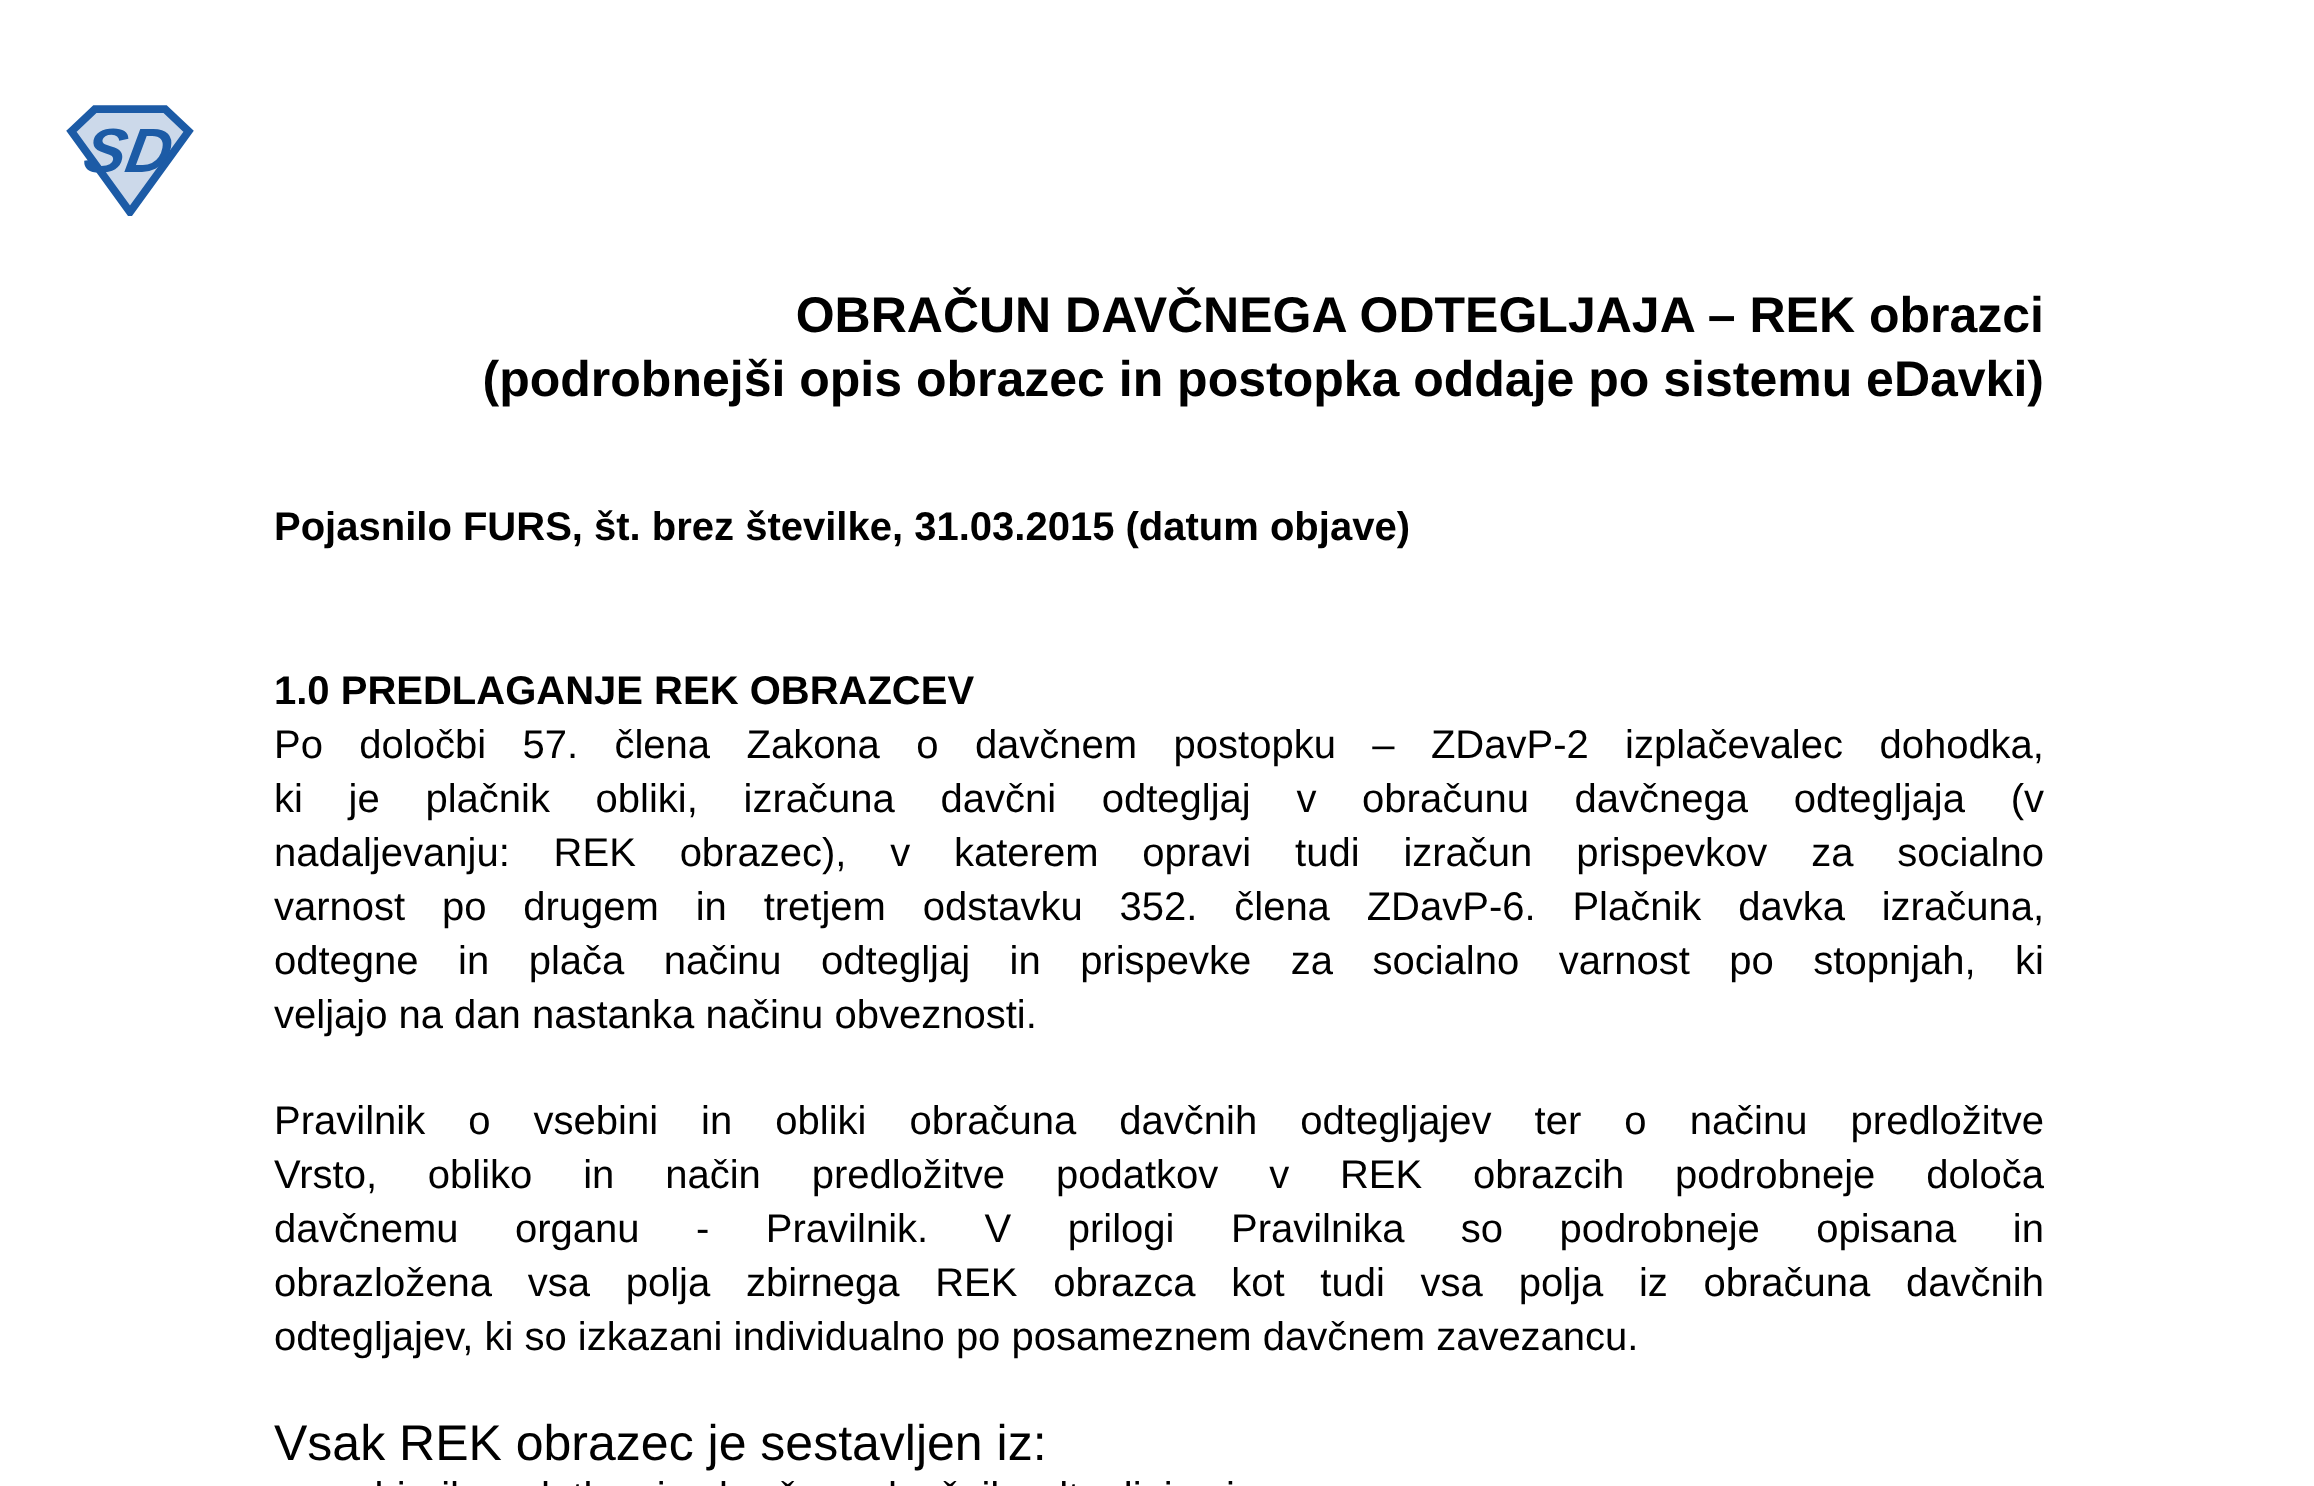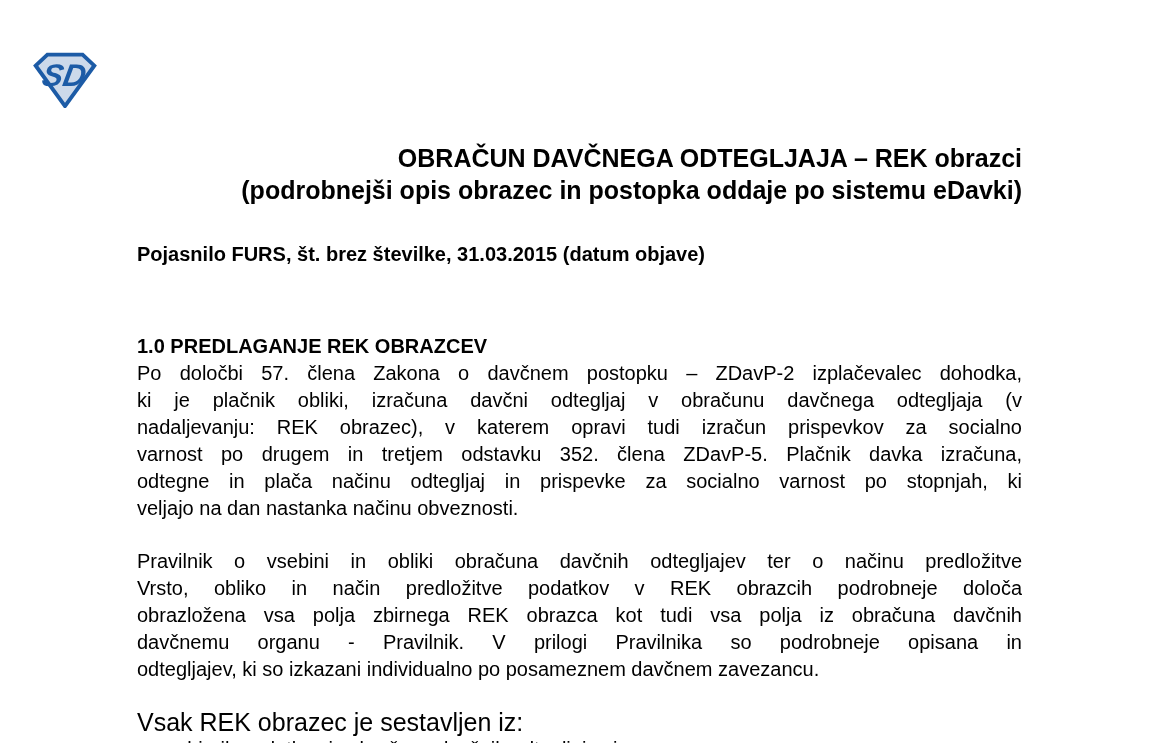--- a/index.html
+++ b/index.html
@@ -33,21 +33,21 @@
     width: 885px;
   }
   .doc-title {
     top: 142px;
     text-align: right;
     font-weight: bold;
     font-size: 25px;
     line-height: 32px;
   }
   .doc-subtitle {
-    top: 241px;
+    top: 251px;
     font-weight: bold;
     font-size: 20px;
     line-height: 27px;
   }
   .block-1 { top: 333px; }
   .block-2 { top: 548px; }
   .block-3 { top: 709px; }
   .sec-heading {
     font-weight: bold;
     font-size: 20px;
@@ -99,30 +99,30 @@
     <div>(podrobnejši opis obrazec in postopka oddaje po sistemu eDavki)</div>
   </div>
 
   <div class="content-abs doc-subtitle">Pojasnilo FURS, št. brez številke, 31.03.2015 (datum objave)</div>
 
   <div class="content-abs block-1">
     <div class="sec-heading">1.0 PREDLAGANJE REK OBRAZCEV</div>
     <div class="jline">Po določbi 57. člena Zakona o davčnem postopku – ZDavP-2 izplačevalec dohodka,</div>
     <div class="jline">ki je plačnik obliki, izračuna davčni odtegljaj v obračunu davčnega odtegljaja (v</div>
     <div class="jline">nadaljevanju: REK obrazec), v katerem opravi tudi izračun prispevkov za socialno</div>
-    <div class="jline">varnost po drugem in tretjem odstavku 352. člena ZDavP-5. Plačnik davka izračuna,</div>
+    <div class="jline">varnost po drugem in tretjem odstavku 352. člena ZDavP-6. Plačnik davka izračuna,</div>
     <div class="jline">odtegne in plača načinu odtegljaj in prispevke za socialno varnost po stopnjah, ki</div>
     <div class="jline jlast">veljajo na dan nastanka načinu obveznosti.</div>
   </div>
 
   <div class="content-abs block-2">
     <div class="jline">Pravilnik o vsebini in obliki obračuna davčnih odtegljajev ter o načinu predložitve</div>
     <div class="jline">Vrsto, obliko in način predložitve podatkov v REK obrazcih podrobneje določa</div>
+    <div class="jline">davčnemu organu - Pravilnik. V prilogi Pravilnika so podrobneje opisana in</div>
     <div class="jline">obrazložena vsa polja zbirnega REK obrazca kot tudi vsa polja iz obračuna davčnih</div>
-    <div class="jline">davčnemu organu - Pravilnik. V prilogi Pravilnika so podrobneje opisana in</div>
     <div class="jline jlast">odtegljajev, ki so izkazani individualno po posameznem davčnem zavezancu.</div>
   </div>
 
   <div class="content-abs block-3">
     <div class="list-intro">Vsak REK obrazec je sestavljen iz:</div>
     <div class="list-item">- zbirnih podatkov iz obračuna davčnih odtegljajev in</div>
   </div>
 
 </div>
 

